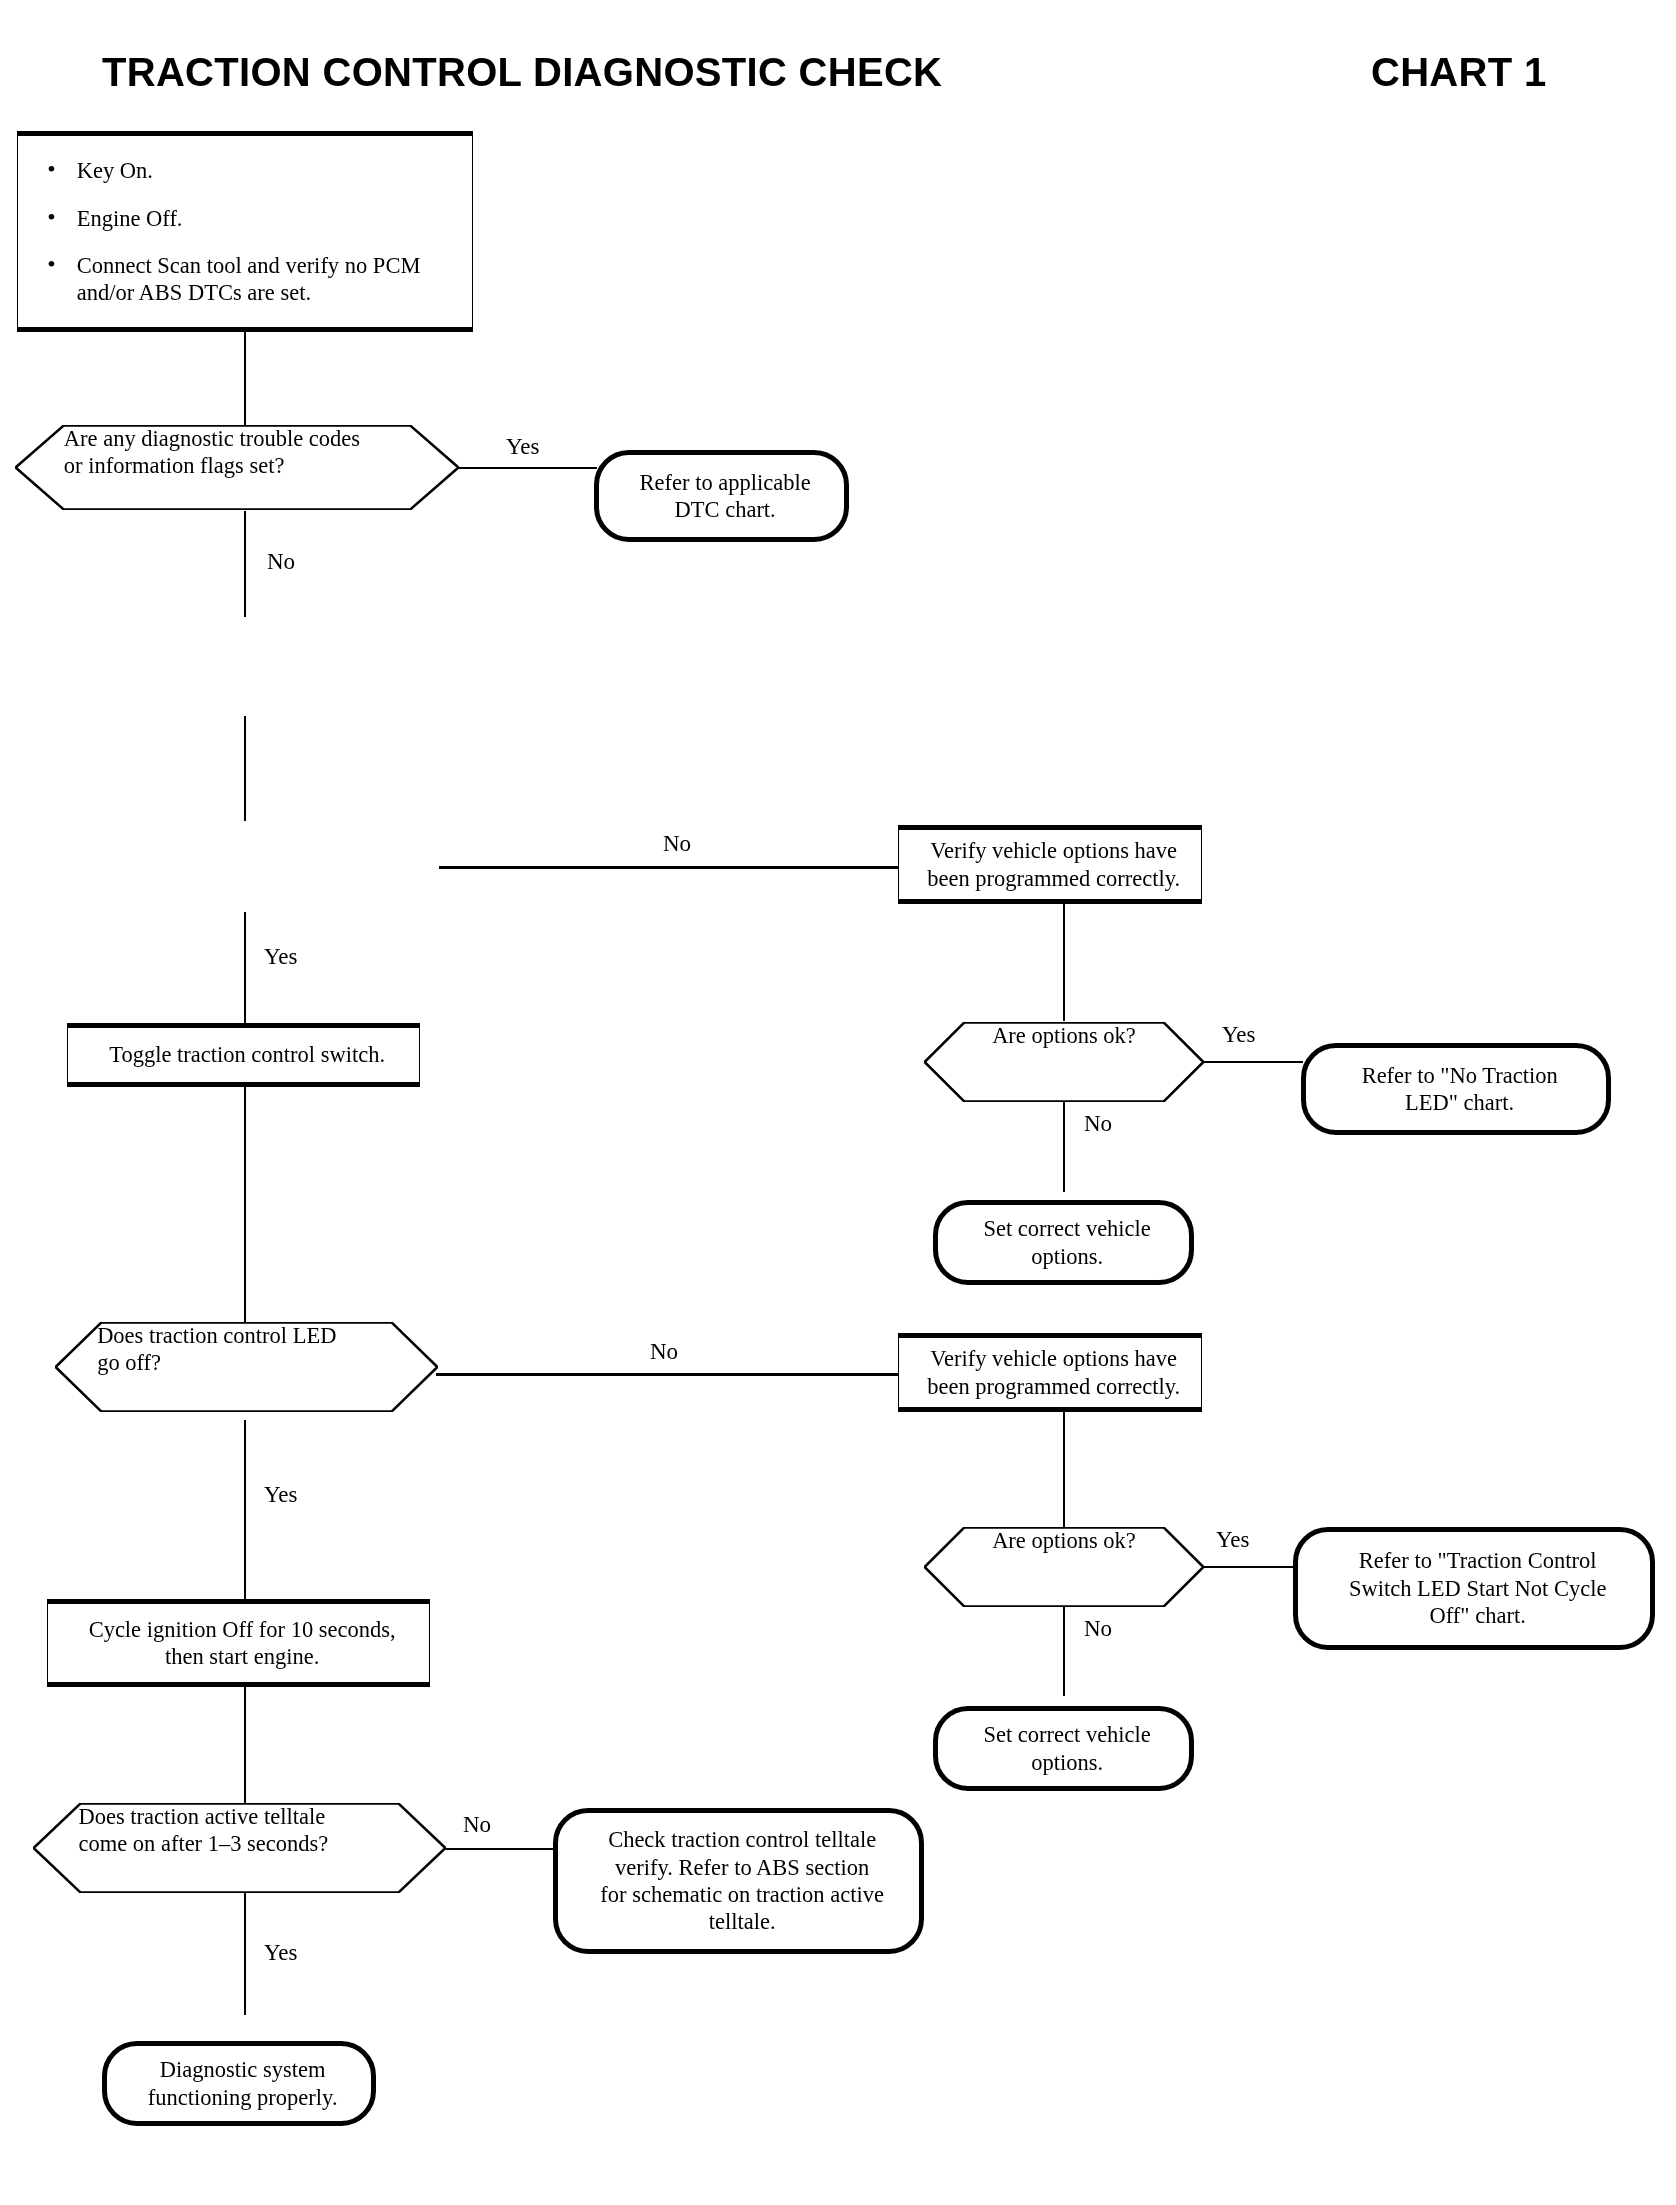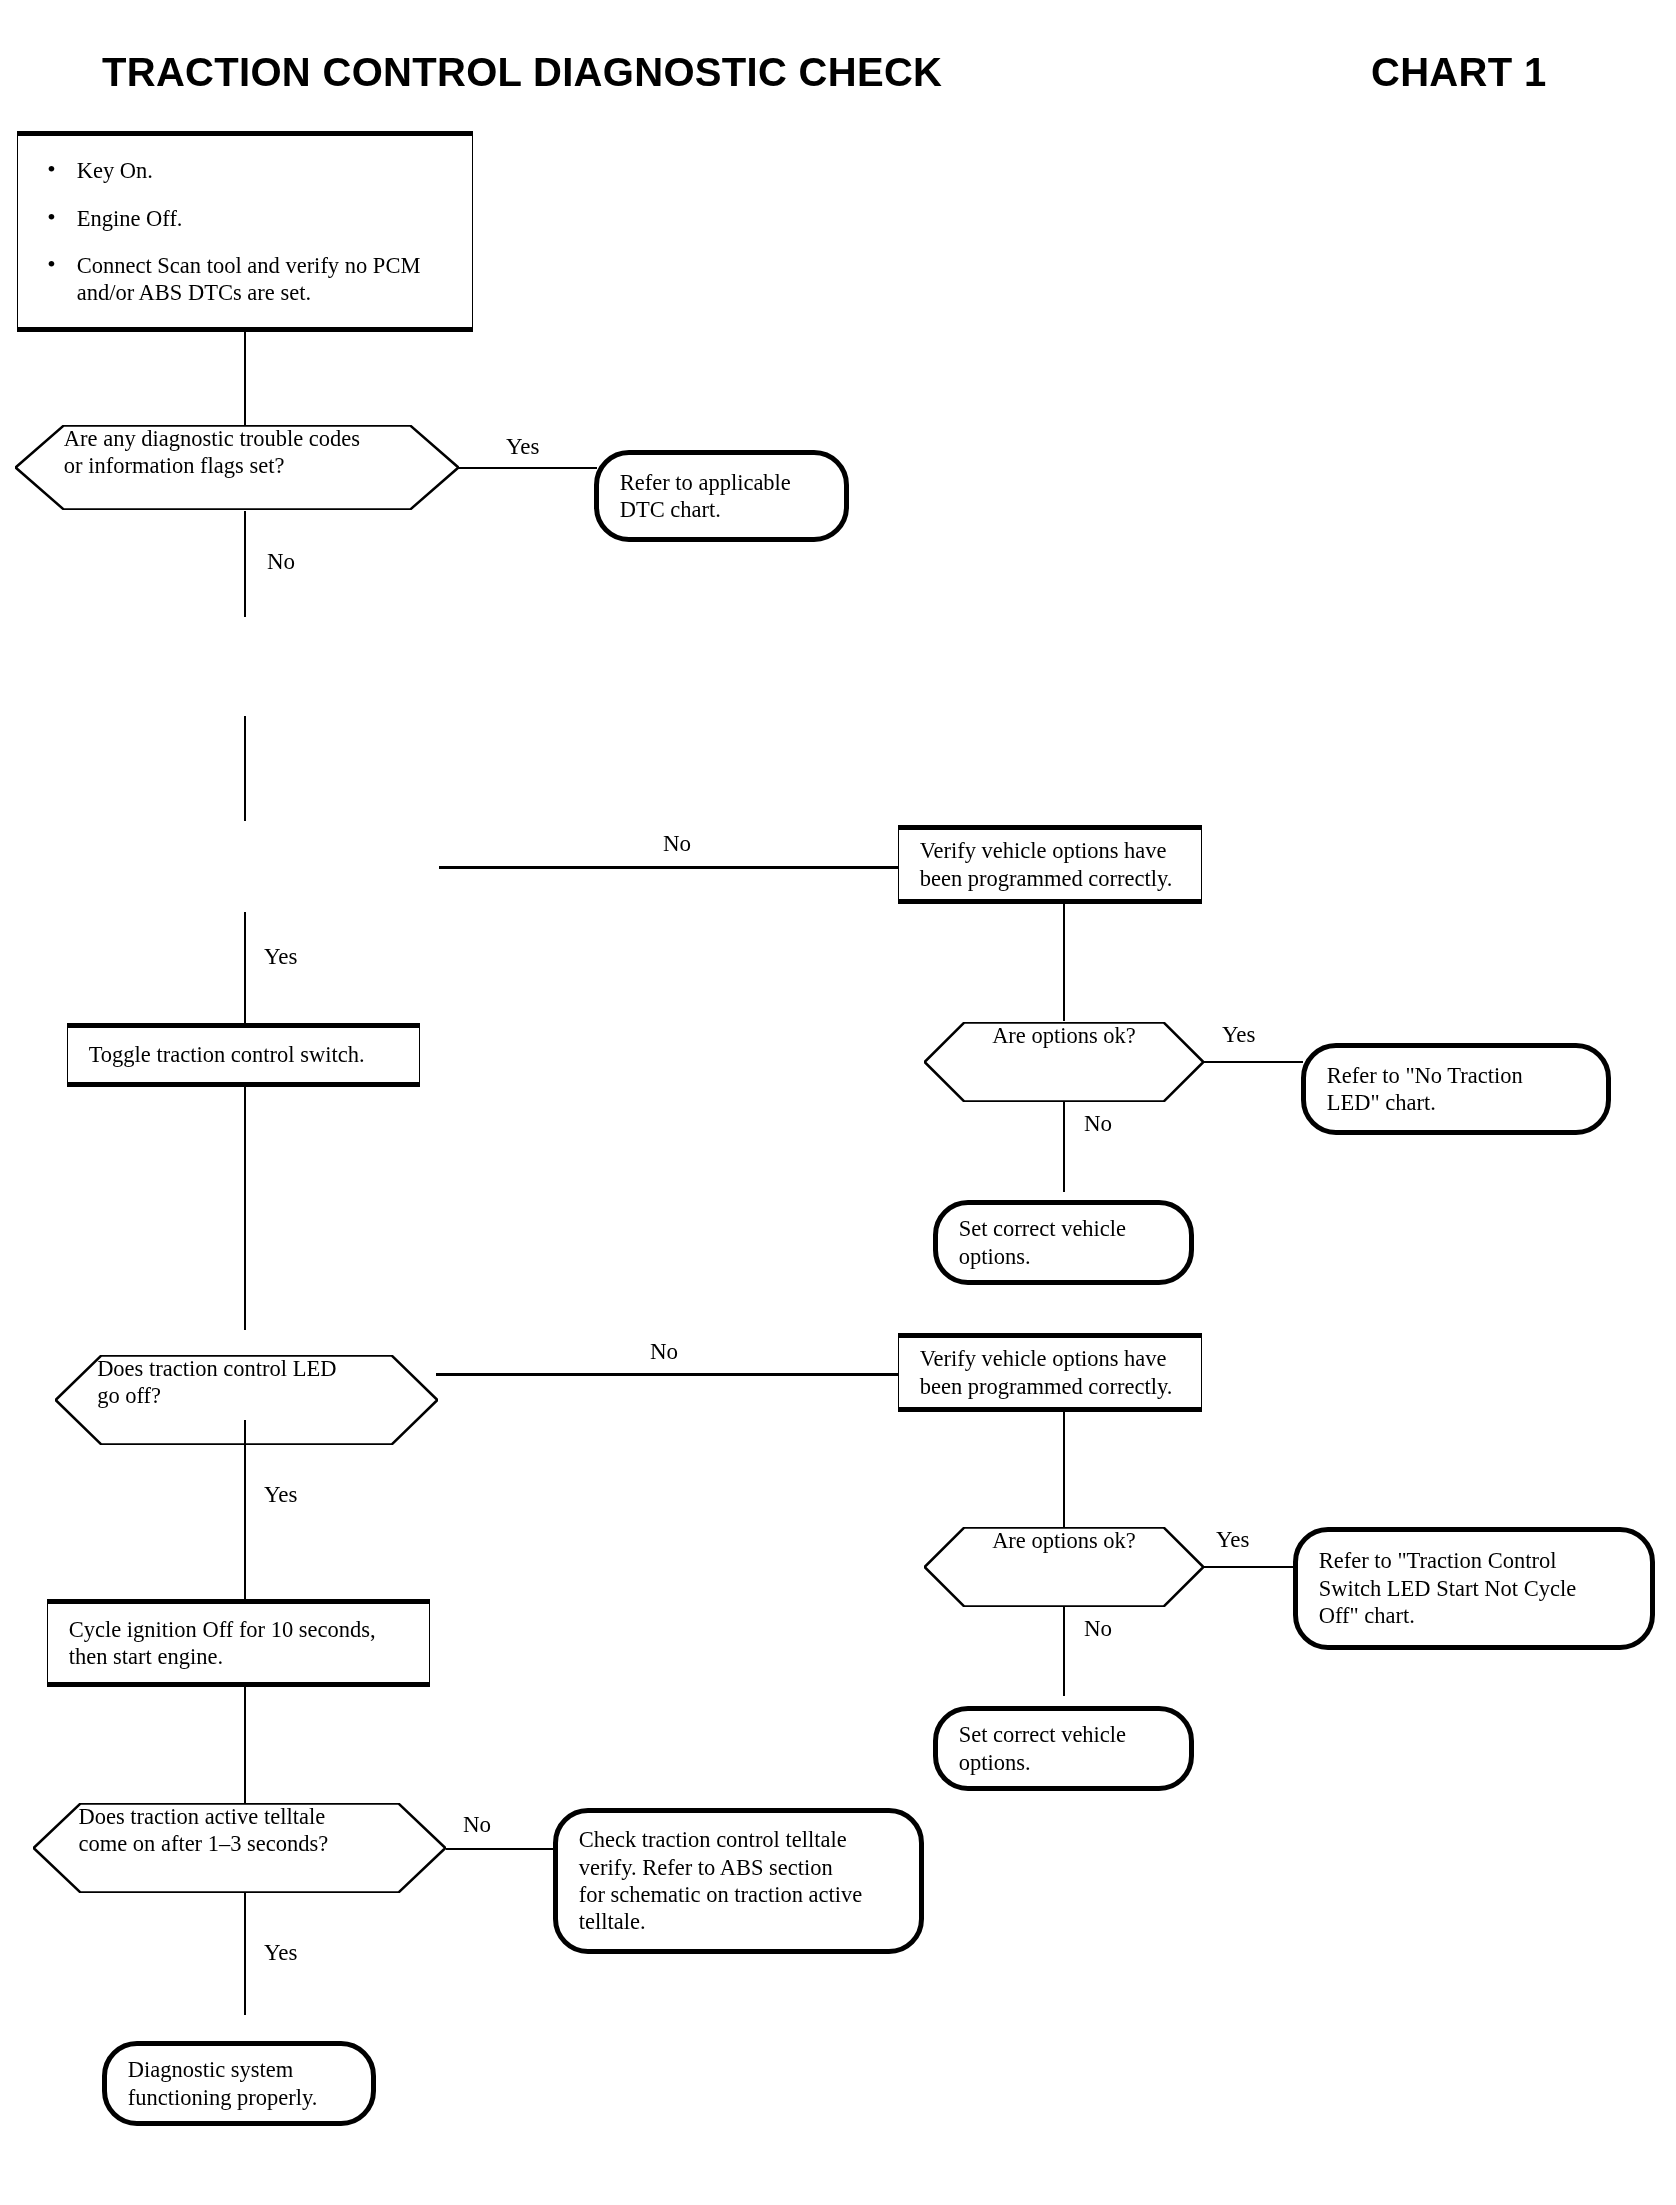--- a/index.html
+++ b/index.html
@@ -64,20 +64,21 @@
     line-height:1.22;
   }
   .pad{
     position:absolute;
     left:0; right:0; top:0; bottom:0;
     display:flex;
     flex-direction:column;
     justify-content:center;
     padding:0 13.4px;
     box-sizing:border-box;
+    align-items:center;
   }
   .pad.left-pad{ padding-left:20.7px; }
 
   
   ul.bullets{
     margin:0; padding:0; list-style:none;
   }
   ul.bullets li{
     position:relative;
     padding-left:38px;
@@ -199,21 +200,21 @@
 
   <div class="node round" style="left:933px; top:1172px; width:261px; height:85px;">
     <div class="pad left-pad">
       <div class="txt">Set correct vehicle</div>
       <div class="txt">options.</div>
     </div>
   </div>
 
   <div class="vline" style="left:244px; top:1087px; height:243px;"></div>
 
-  <div class="node hex" style="left:55px; top:1355px; width:383px; height:90px;">
+  <div class="node hex" style="left:55px; top:1322px; width:383px; height:90px;">
     <svg viewBox="0 0 630 148" preserveAspectRatio="none">
       <polygon points="76,1 554,1 629,74 554,147 76,147 1,74" fill="#ffffff" stroke="#000000" stroke-width="2.5" vector-effect="non-scaling-stroke"></polygon>
     </svg>
     <div class="hextext">
       <div class="txt">Does traction control LED</div>
       <div class="txt">go off?</div>
     </div>
   </div>
 
   <div class="hline thick" style="left:436px; top:1373px; width:465px;"></div>

